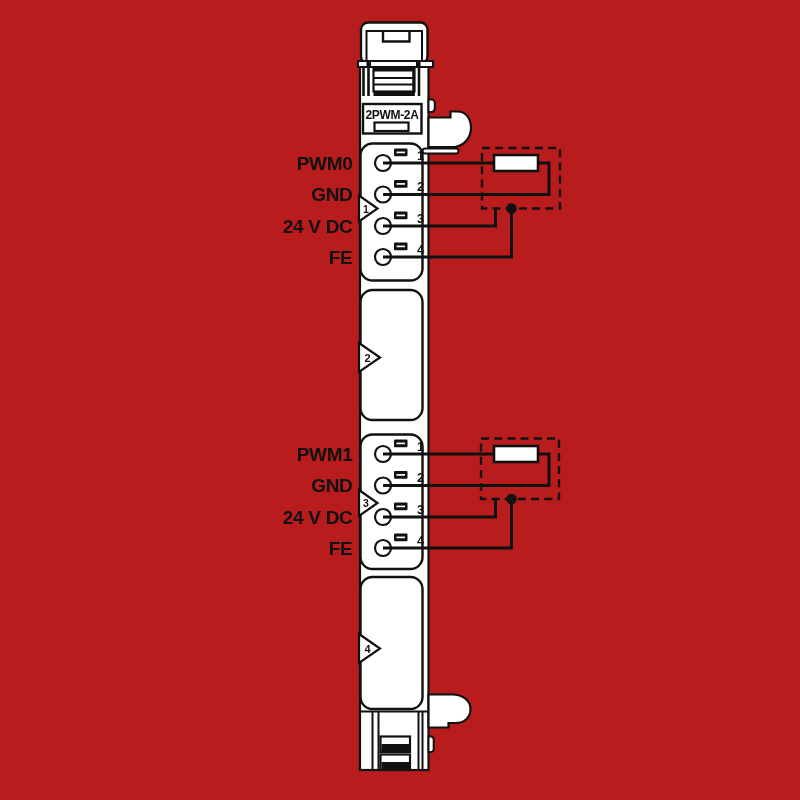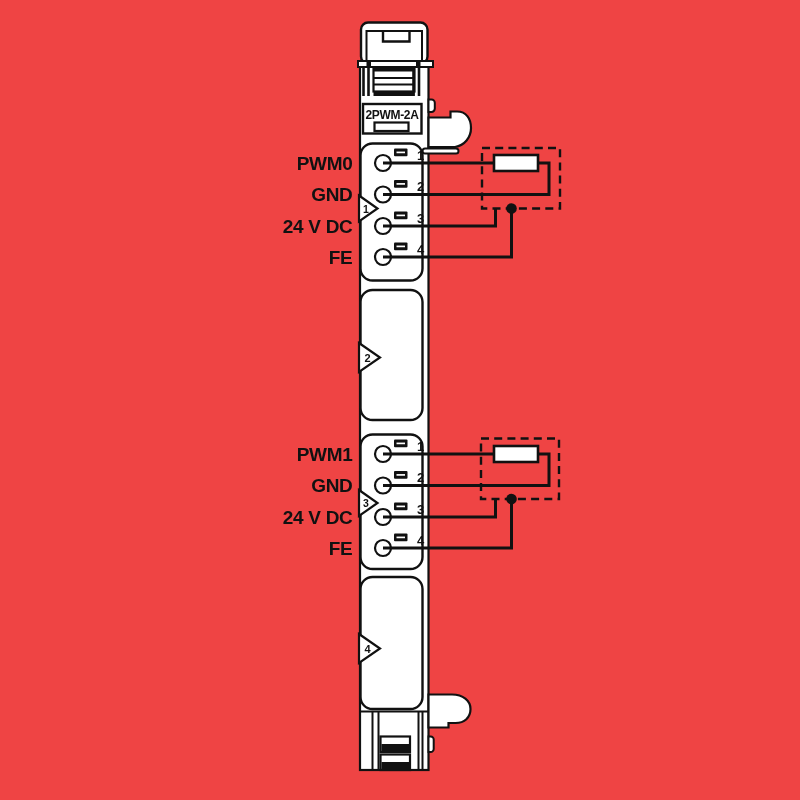--- a/index.html
+++ b/index.html
@@ -1,16 +1,16 @@
 <!DOCTYPE html>
 <html><head>
 <meta charset="utf-8">
 <style>
   html,body{margin:0;padding:0;background:#ffffff;}
-  .stage{width:800px;height:800px;background:#ef4444;position:relative;overflow:hidden;}
+  .stage{width:800px;height:800px;background:#b91c1c;position:relative;overflow:hidden;}
   svg{display:block;}
   .ln{fill:none;stroke:#111111;}
   .fw{fill:#ffffff;stroke:#111111;}
   .fb{fill:#111111;stroke:none;}
   .s2{stroke-width:2;}
   .s22{stroke-width:2.2;}
   .s24{stroke-width:2.4;}
   .s26{stroke-width:2.6;}
   .wire{fill:none;stroke:#111111;stroke-width:3;stroke-linejoin:miter;}
   .dash{fill:none;stroke:#111111;stroke-width:2.4;stroke-dasharray:8 5.2;}

